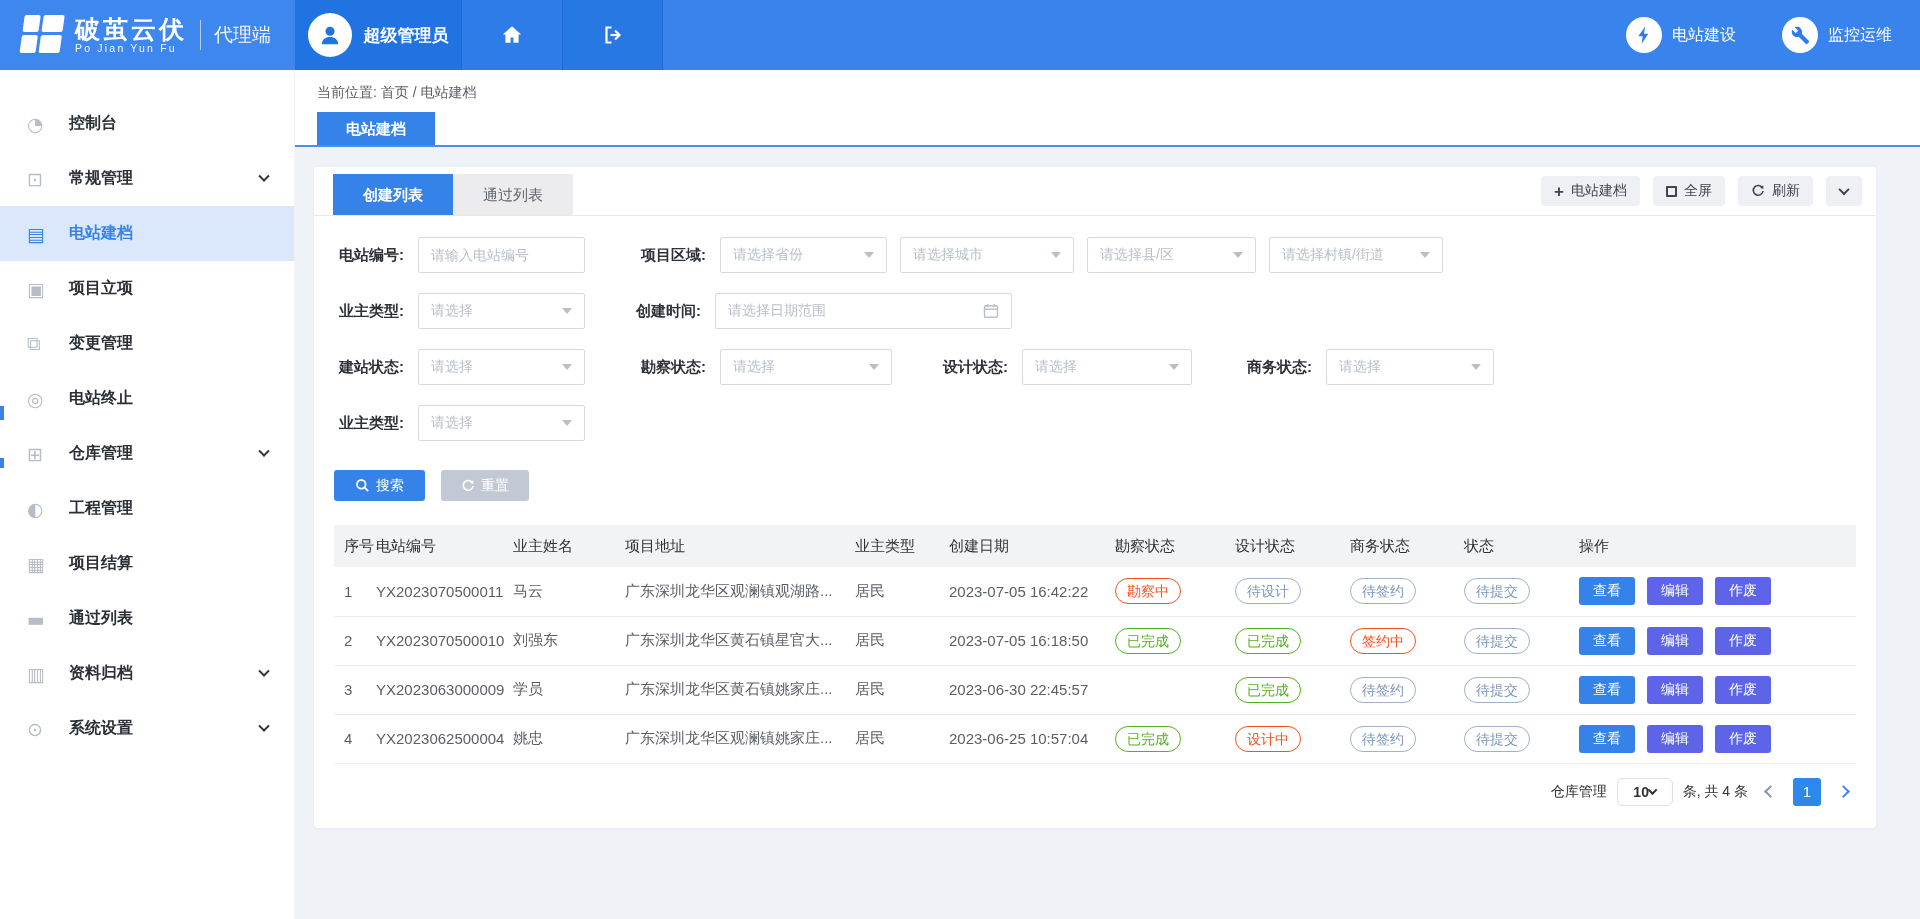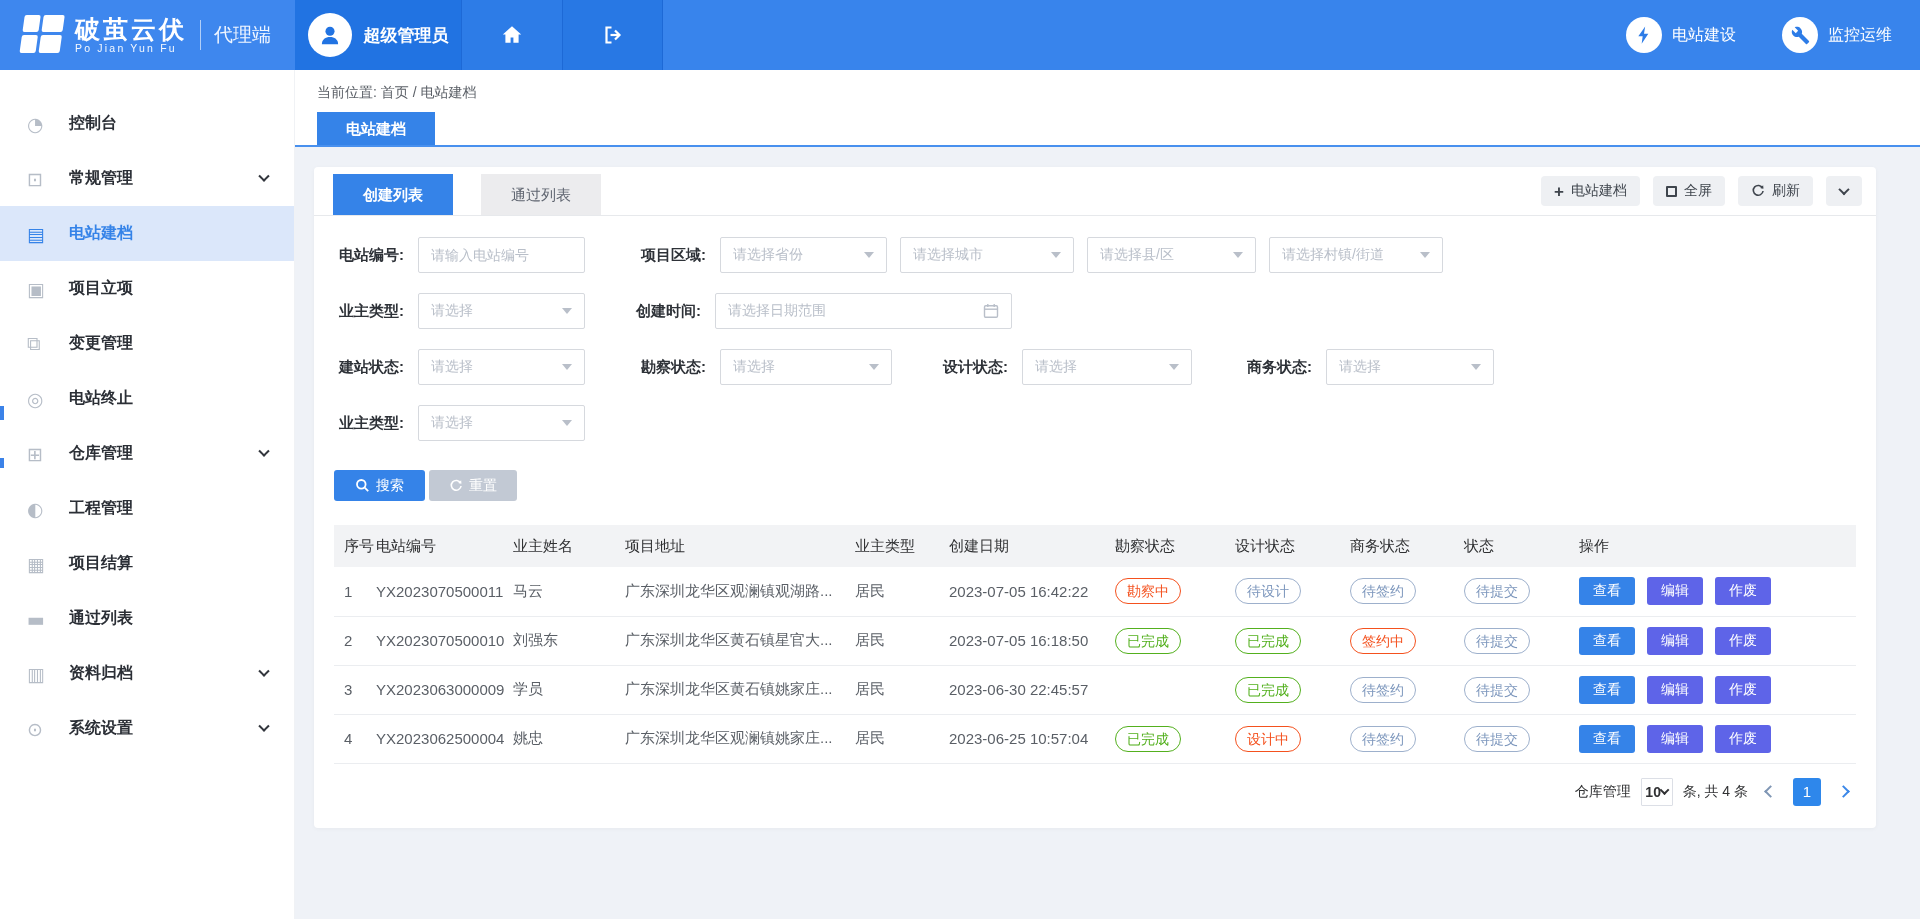--- a/index.html
+++ b/index.html
@@ -42,21 +42,21 @@
   .main { flex:1; min-width:0; display:flex; flex-direction:column; }
 
   
   .crumb { background:#fff; height:77px; border-bottom:2px solid #4890ee; position:relative; flex:none; }
   .crumb-text { position:absolute; top:14px; left:22px; font-size:14px; color:#5a5f66; }
   .page-tab { position:absolute; bottom:0; left:22px; height:33px; line-height:33px; padding:0 29px; background:#3583e8; color:#fff; font-size:15px; font-weight:bold; cursor:pointer; }
 
   
   .content { flex:1; padding:20px 44px 20px 19px; }
   .card { background:#fff; border-radius:4px; min-height:661px; box-shadow:0 1px 4px rgba(0,0,0,.04); }
-  .card-head { height:49px; border-bottom:1px solid #e7e9ec; display:flex; align-items:flex-end; padding:0 14px 0 19px;gap:28px; }
+  .card-head { height:49px; border-bottom:1px solid #e7e9ec; display:flex; align-items:flex-end; padding:0 14px 0 19px; }
   .tab { height:41px; line-height:41px; padding:0 30px; font-size:15px; cursor:pointer; }
   .tab.active { background:#3583e8; color:#fff; font-weight:bold; }
   .tab.inactive { background:#ececee; color:#5f6570; }
   .toolbar { margin-left:auto; display:flex; gap:13px; align-items:center; margin-bottom:9px; }
   .tbtn { height:30px; background:#eef0f3; border:none; border-radius:4px; color:#3f454d; font-size:14px; display:inline-flex; align-items:center; gap:7px; padding:0 13px; cursor:pointer; }
   .tbtn.sq { width:36px; justify-content:center; padding:0; }
   .ic-plus { font-size:17px; font-weight:bold; line-height:1; }
   .ic-full { width:11px; height:11px; border:2px solid #3f454d; border-radius:1px; display:inline-block; }
   .tchev { width:8px; height:8px; border-right:2px solid #3f454d; border-bottom:2px solid #3f454d; transform:rotate(45deg) translate(-1px,-1px); display:inline-block; }
 
@@ -66,41 +66,41 @@
   .fgroup { display:flex; align-items:center; }
   .flabel { width:70px; text-align:right; margin-right:14px; font-size:15px; font-weight:bold; color:#2e3238; flex:none; white-space:nowrap; }
   .fld { height:36px; border:1px solid #d6d9de; border-radius:2px; display:flex; align-items:center; padding:0 12px; color:#b9bfc9; font-size:14px; background:#fff; }
   input.fld { outline:none; color:#333; }
   input.fld::placeholder { color:#b9bfc9; }
   .ph { flex:1; white-space:nowrap; overflow:hidden; }
   .caret { width:0; height:0; border-left:5px solid transparent; border-right:5px solid transparent; border-top:6px solid #b9bfc9; margin-left:8px; flex:none; }
   .w167{width:167px} .w169{width:169px} .w170{width:170px} .w172{width:172px} .w174{width:174px} .w168{width:168px} .w297{width:297px}
   .ml51{margin-left:51px} .ml46{margin-left:46px} .ml50{margin-left:50px} .ml13{margin-left:13px}
 
-  .btn-row { margin-top:29px; padding-left:20px; display:flex; gap:4px; }
+  .btn-row { margin-top:29px; padding-left:20px; display:flex; gap:16px; }
   .btn { height:31px; border:none; border-radius:3px; color:#fff; font-size:14px; display:inline-flex; align-items:center; justify-content:center; gap:6px; cursor:pointer; }
   .btn-search { width:91px; background:#3583e8; }
   .btn-reset { width:88px; background:#c2c9d4; }
 
   
   table.grid { margin:24px 20px 0; border-collapse:collapse; width:calc(100% - 40px); table-layout:fixed; }
   table.grid th { background:#f2f3f5; height:42px; font-size:15px; color:#303133; font-weight:500; text-align:left; padding:0; white-space:nowrap; }
   table.grid th:first-child, table.grid td:first-child { padding-left:10px; }
   table.grid td { height:49px; border-bottom:1px solid #ebedf0; font-size:15px; color:#5a5f66; padding:0; white-space:nowrap; overflow:hidden; }
   .badge { display:inline-block; padding:3px 11px; border-radius:14px; font-size:14px; border:1px solid; line-height:18px; }
   .badge.warning { color:#f4511e; border-color:#f4511e; }
   .badge.success { color:#53b01e; border-color:#53b01e; }
   .badge.pending { color:#7d97bd; border-color:#9db0cc; }
   .abtn { height:28px; padding:0 14px; border:none; border-radius:3px; color:#fff; font-size:14px; margin-right:12px; cursor:pointer; }
   .abtn.view { background:#3583e8; }
   .abtn.edit, .abtn.void { background:#5e64e8; }
 
   
   .pagination { display:flex; align-items:center; justify-content:flex-end; padding:14px 20px 0 0; gap:10px; font-size:14px; color:#303133; }
-  .pp-box { width:32px; height:28px; border:1px solid #dcdfe6; border-radius:1px; display:flex; align-items:center; justify-content:center; font-weight:600; cursor:pointer; }
+  .pp-box { width:56px; height:28px; border:1px solid #dcdfe6; border-radius:6px; display:flex; align-items:center; justify-content:center; font-weight:600; cursor:pointer; }
   .pp-caret { width:7px; height:7px; border-right:2px solid #303133; border-bottom:2px solid #303133; transform:rotate(45deg) translate(-1px,-1px); }
   .pg-chev { width:9px; height:9px; border-right:2px solid; border-bottom:2px solid; display:inline-block; cursor:pointer; }
   .pg-prev { color:#7f96b4; transform:rotate(135deg); margin:0 8px; }
   .pg-next { color:#3b87e8; transform:rotate(-45deg); margin:0 8px; }
   .pg-num { width:28px; height:28px; background:#2e87eb; color:#fff; border-radius:3px; display:flex; align-items:center; justify-content:center; font-size:15px; cursor:pointer; }
 </style>
 </head>
 <body>
 
 <div class="topbar">

